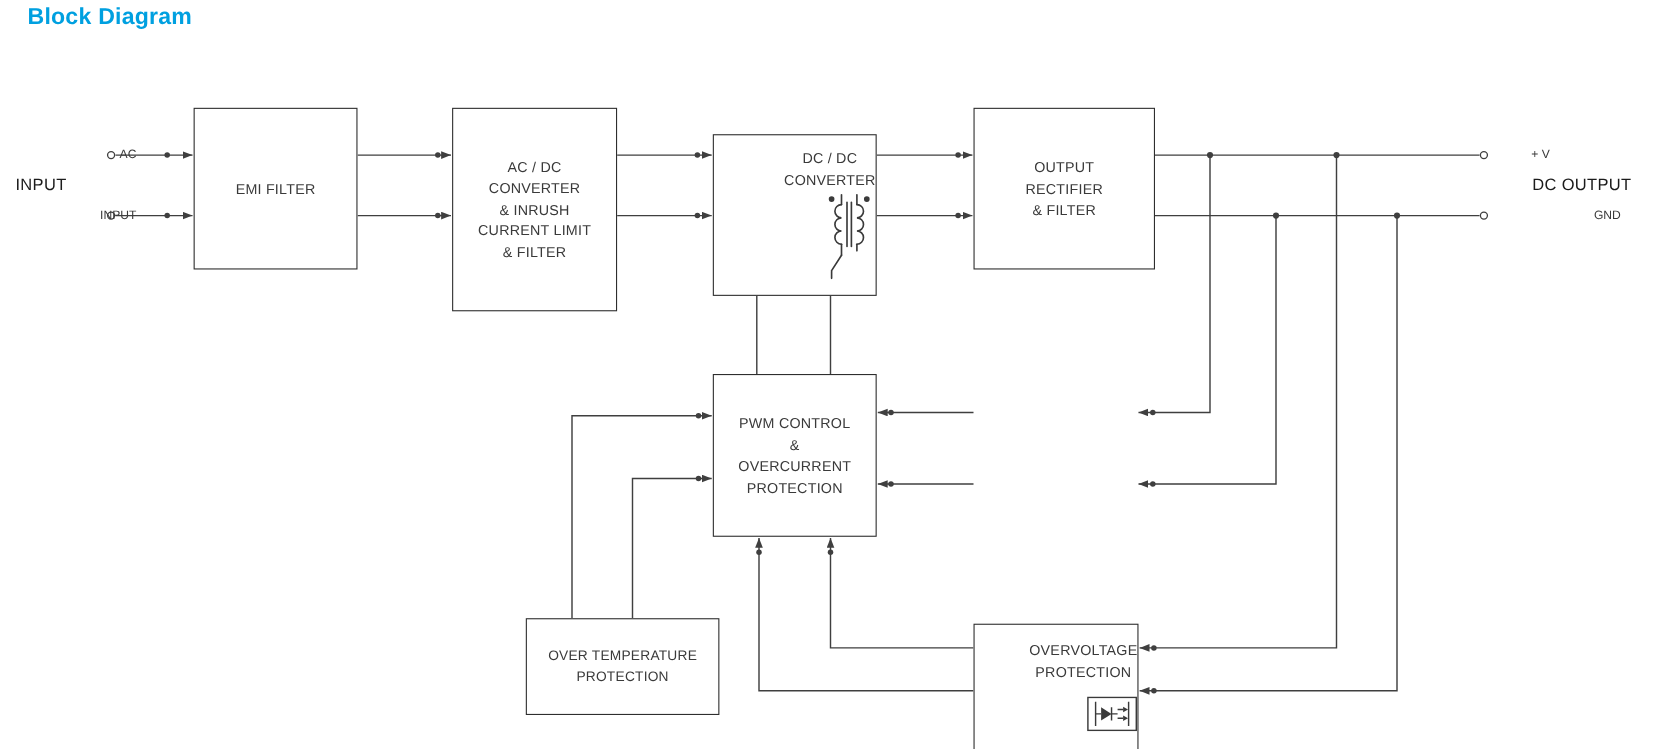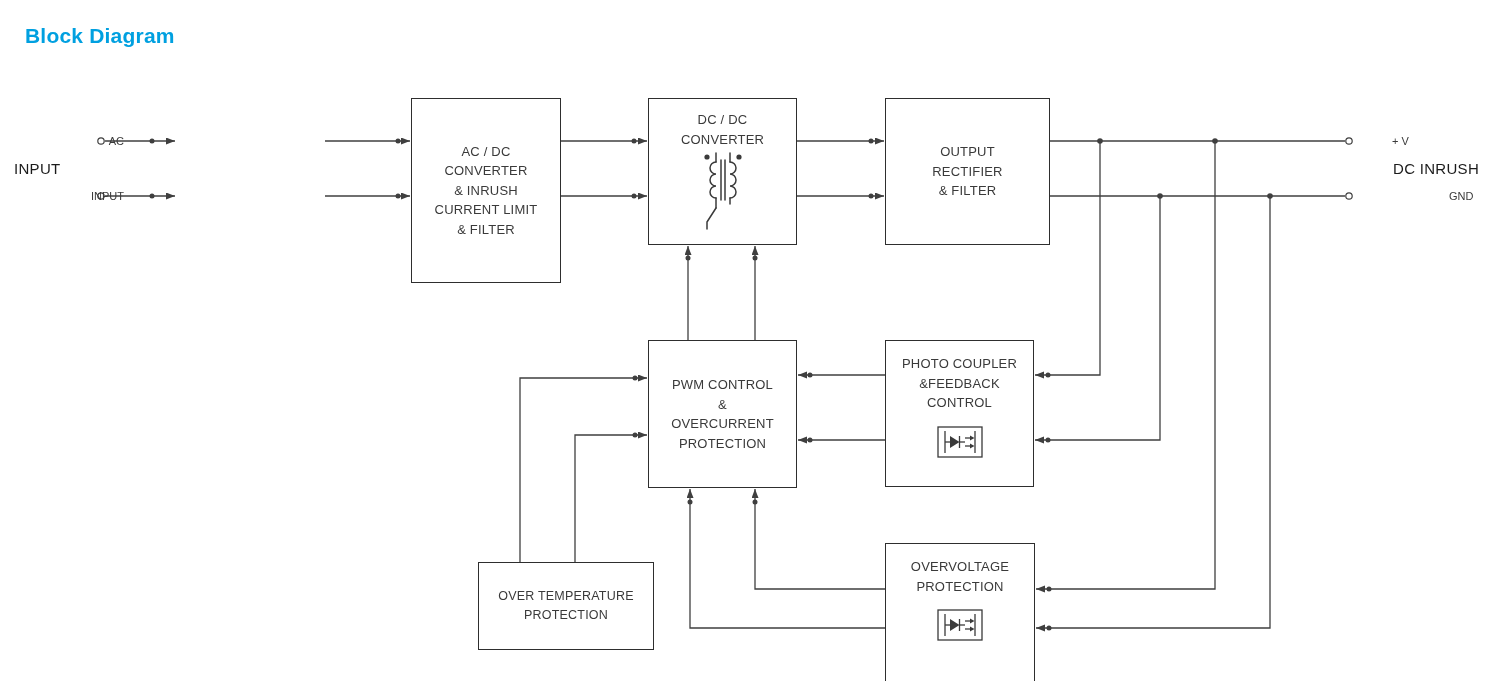--- a/index.html
+++ b/index.html
@@ -1,30 +1,30 @@
 <!DOCTYPE html>
 <html style="--color-title: #00a0e0; --color-line: #3f3f3f; --color-text: #3a3a3a; --color-border: #2e2e2e;"><head>
 <meta charset="utf-8">
 <style>
   * { box-sizing: border-box; }
   html, body { margin:0; padding:0; background:#ffffff; }
   #canvas { position:relative; width:1504px; height:681px; background:#fff; overflow:hidden;
             font-family:"Liberation Sans","DejaVu Sans",sans-serif; }
-  #page-title { position:absolute; left:25px; top:24px; margin:0; font-size:21px; font-weight:700;
+  #page-title { position:absolute; left:25px; top:4px; margin:0; font-size:21px; font-weight:700;
                 color:var(--color-title,#00a0e0); letter-spacing:0.2px; z-index:3; }
 
   svg.wires { position:absolute; left:0; top:0; z-index:1; }
   .wires path { stroke:var(--color-line,#3f3f3f); stroke-width:1.3; fill:none; }
   .wires .dot  { fill:var(--color-line,#3f3f3f); stroke:none; }
   .wires .term { fill:#ffffff; stroke:var(--color-line,#3f3f3f); stroke-width:1.2; }
   .wires marker path { fill:var(--color-line,#3f3f3f); stroke:none; }
 
   .block { position:absolute; z-index:2; background:#fff; border:1.6px solid var(--color-border,#2e2e2e);
            display:flex; align-items:center; justify-content:center; }
-  .block.topalign { flex-direction:column; justify-content:flex-start; align-items:center; }
+  .block.topalign { flex-direction:column; justify-content:flex-start; align-items:flex-end;margin-top:24px; }
   .blabel { font-size:13px; line-height:1.5; letter-spacing:0.2px; color:var(--color-text,#3a3a3a);
             text-align:center; white-space:pre-line; }
 
   #b-emi   { left:176px; top:98px;  width:149px; height:147px; }
   #b-acdc  { left:411px; top:98px;  width:150px; height:185px; }
   #b-dcdc  { left:648px; top:98px;  width:149px; height:147px; padding-top:11px; }
   #b-out   { left:885px; top:98px;  width:165px; height:147px; }
   #b-pwm   { left:648px; top:340px; width:149px; height:148px; }
   #b-photo { left:885px; top:340px; width:149px; height:147px; padding-top:13px; }
   #b-otp   { left:478px; top:562px; width:176px; height:88px;  }
@@ -54,21 +54,21 @@
 </style>
 </head>
 <body>
 
 <div id="canvas">
 
   <h1 id="page-title">Block Diagram</h1>
 
 
   <div class="group-label" id="lbl-input">INPUT</div>
-  <div class="group-label" id="lbl-dcout">DC INRUSH</div>
+  <div class="group-label" id="lbl-dcout">DC OUTPUT</div>
   <div class="term-label" id="lbl-ac">AC</div>
   <div class="term-label" id="lbl-input-term">INPUT</div>
   <div class="term-label" id="lbl-vplus">+ V</div>
   <div class="term-label" id="lbl-gnd">GND</div>
 
   <svg class="wires" width="1504" height="681" viewBox="0 0 1504 681">
     <defs>
       <marker id="arr" markerWidth="10" markerHeight="8" refX="9" refY="3.5" orient="auto" markerUnits="userSpaceOnUse">
         <path d="M0,0 L9,3.5 L0,7 Z"></path>
       </marker>
@@ -134,20 +134,23 @@
       <circle class="dot" cx="688" cy="258" r="2.5"></circle>
       <circle class="dot" cx="755" cy="258" r="2.5"></circle>
 
       <path d="M520,562 V378 H647" marker-end="url(#arr)"></path>
       <path d="M575,562 V435 H647" marker-end="url(#arr)"></path>
       <circle class="dot" cx="635" cy="378" r="2.5"></circle>
       <circle class="dot" cx="635" cy="435" r="2.5"></circle>
     </g>
   </svg>
 
+  <div class="block" id="b-emi">
+    <div class="blabel">EMI FILTER</div>
+  </div>
 
   <div class="block" id="b-acdc">
     <div class="blabel">AC / DC
 CONVERTER
 &amp; INRUSH
 CURRENT LIMIT
 &amp; FILTER</div>
   </div>
 
   <div class="block topalign" id="b-dcdc">
@@ -174,38 +177,20 @@
 &amp; FILTER</div>
   </div>
 
   <div class="block" id="b-pwm">
     <div class="blabel">PWM CONTROL
 &amp;
 OVERCURRENT
 PROTECTION</div>
   </div>
 
-  <div class="block topalign" id="b-photo">
-    <div class="blabel">PHOTO COUPLER
-&amp;FEEDBACK
-CONTROL</div>
-    <svg class="icon icon-gap" width="46" height="32" viewBox="0 0 46 32">
-      <rect class="st2" x="1" y="1" width="44" height="30"></rect>
-      <line class="st2" x1="8" y1="5" x2="8" y2="27"></line>
-      <line class="st2" x1="38" y1="5" x2="38" y2="27"></line>
-      <line class="st2" x1="8" y1="16" x2="13" y2="16"></line>
-      <line class="st2" x1="22.5" y1="10" x2="22.5" y2="22"></line>
-      <line class="st2" x1="22.5" y1="16" x2="28" y2="16"></line>
-      <line class="st2" x1="28" y1="12" x2="33" y2="12"></line>
-      <line class="st2" x1="28" y1="20" x2="33" y2="20"></line>
-      <path class="fl" d="M13,10 L13,22 L22.5,16 Z"></path>
-      <path class="fl" d="M33,9.5 L37.5,12 L33,14.5 Z"></path>
-      <path class="fl" d="M33,17.5 L37.5,20 L33,22.5 Z"></path>
-    </svg>
-  </div>
 
   <div class="block" id="b-otp">
     <div class="blabel">OVER TEMPERATURE
 PROTECTION</div>
   </div>
 
   <div class="block topalign" id="b-ovp">
     <div class="blabel">OVERVOLTAGE
 PROTECTION</div>
     <svg class="icon icon-gap" width="46" height="32" viewBox="0 0 46 32">

